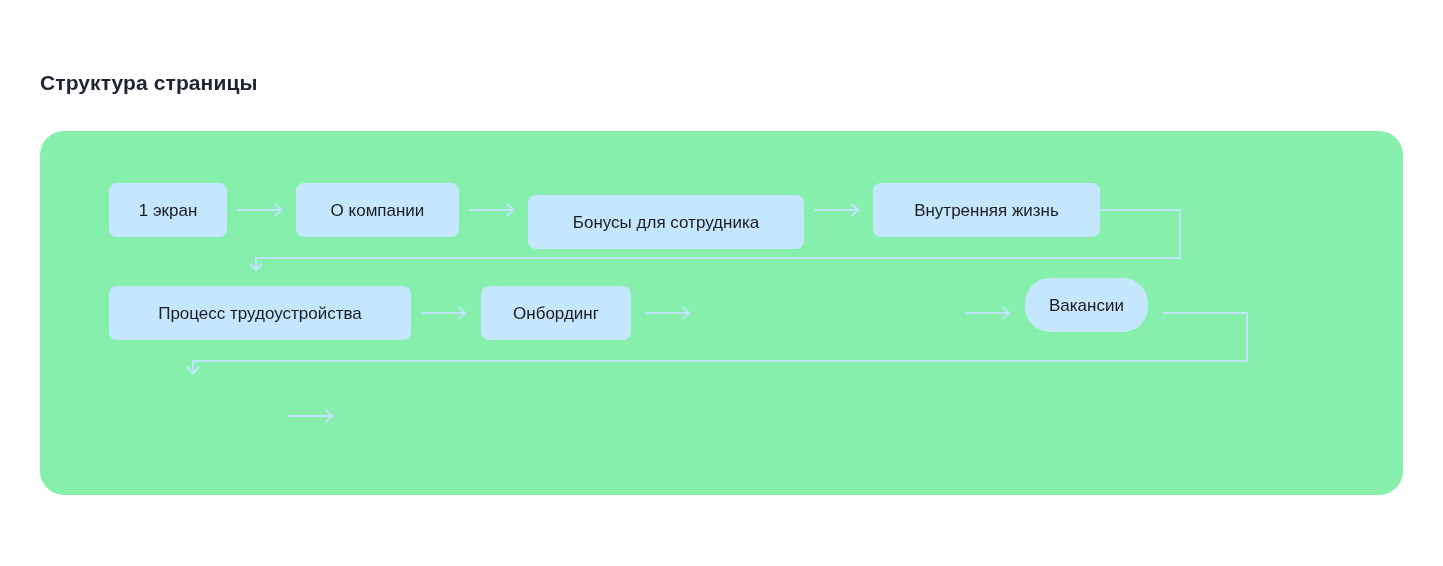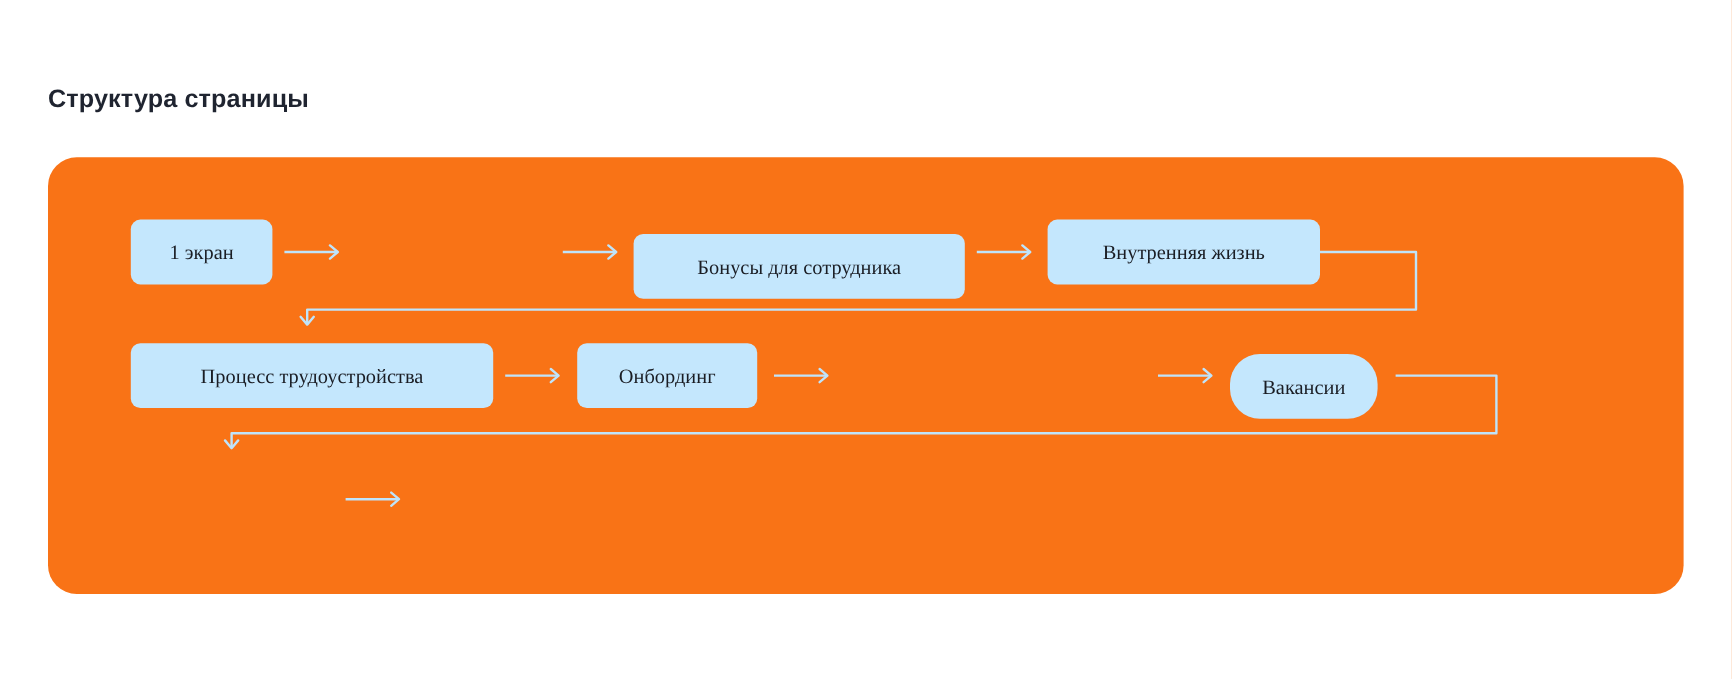--- a/index.html
+++ b/index.html
@@ -25,23 +25,22 @@
     letter-spacing: 0.1px;
     white-space: nowrap;
   }
 
   #diagram-panel {
     position: absolute;
     left: 40px;
     top: 131px;
     width: 1363px;
     height: 364px;
-    background: #f97316;
+    background: #86efac;
     border-radius: 24px;
-    font-family: Liberation Serif, serif;
   }
 
   .flow-box {
     position: absolute;
     background: #c4e7fd;
     border-radius: 8px;
     height: 54px;
     display: flex;
     align-items: center;
     justify-content: center;
@@ -72,20 +71,23 @@
 <div id="diagram-panel">
 
   <div class="flow-box" style="left:69px; top:52px; width:118px;">
     <span class="flow-label">1 экран</span>
   </div>
   <svg class="arrow-svg" style="left:197px; top:72px; width:49px; height:14px;" viewBox="0 0 49 14">
     <path d="M0 7 L44 7" stroke="#bfe4fb" stroke-width="2" fill="none"></path>
     <path d="M38 1.5 L44.5 7 L38 12.5" stroke="#bfe4fb" stroke-width="2" fill="none" stroke-linecap="round" stroke-linejoin="round"></path>
   </svg>
 
+  <div class="flow-box" style="left:256px; top:52px; width:163px;">
+    <span class="flow-label">О компании</span>
+  </div>
   <svg class="arrow-svg" style="left:429px; top:72px; width:49px; height:14px;" viewBox="0 0 49 14">
     <path d="M0 7 L44 7" stroke="#bfe4fb" stroke-width="2" fill="none"></path>
     <path d="M38 1.5 L44.5 7 L38 12.5" stroke="#bfe4fb" stroke-width="2" fill="none" stroke-linecap="round" stroke-linejoin="round"></path>
   </svg>
 
   <div class="flow-box" style="left:488px; top:64px; width:276px;">
     <span class="flow-label">Бонусы для сотрудника</span>
   </div>
   <svg class="arrow-svg" style="left:774px; top:72px; width:49px; height:14px;" viewBox="0 0 49 14">
     <path d="M0 7 L44 7" stroke="#bfe4fb" stroke-width="2" fill="none"></path>
@@ -115,21 +117,21 @@
   <svg class="arrow-svg" style="left:605px; top:175px; width:49px; height:14px;" viewBox="0 0 49 14">
     <path d="M0 7 L44 7" stroke="#bfe4fb" stroke-width="2" fill="none"></path>
     <path d="M38 1.5 L44.5 7 L38 12.5" stroke="#bfe4fb" stroke-width="2" fill="none" stroke-linecap="round" stroke-linejoin="round"></path>
   </svg>
 
   <svg class="arrow-svg" style="left:925px; top:175px; width:49px; height:14px;" viewBox="0 0 49 14">
     <path d="M0 7 L44 7" stroke="#bfe4fb" stroke-width="2" fill="none"></path>
     <path d="M38 1.5 L44.5 7 L38 12.5" stroke="#bfe4fb" stroke-width="2" fill="none" stroke-linecap="round" stroke-linejoin="round"></path>
   </svg>
 
-  <div class="flow-box" style="left:985px; top:164px; width:123px;border-radius:25px;">
+  <div class="flow-box" style="left:985px; top:147px; width:123px;border-radius:25px;">
     <span class="flow-label">Вакансии</span>
   </div>
 
   <svg class="wrap-svg" style="left:0px; top:0px; width:1363px; height:364px;" viewBox="0 0 1363 364">
     <path d="M1123 182 L1207 182 L1207 230 L153 230 L153 242" stroke="#bfe4fb" stroke-width="2" fill="none" stroke-linejoin="round"></path>
     <path d="M147.5 236 L153 242.5 L158.5 236" stroke="#bfe4fb" stroke-width="2" fill="none" stroke-linecap="round" stroke-linejoin="round"></path>
   </svg>
 
   <svg class="arrow-svg" style="left:248px; top:278px; width:49px; height:14px;" viewBox="0 0 49 14">
     <path d="M0 7 L44 7" stroke="#bfe4fb" stroke-width="2" fill="none"></path>

